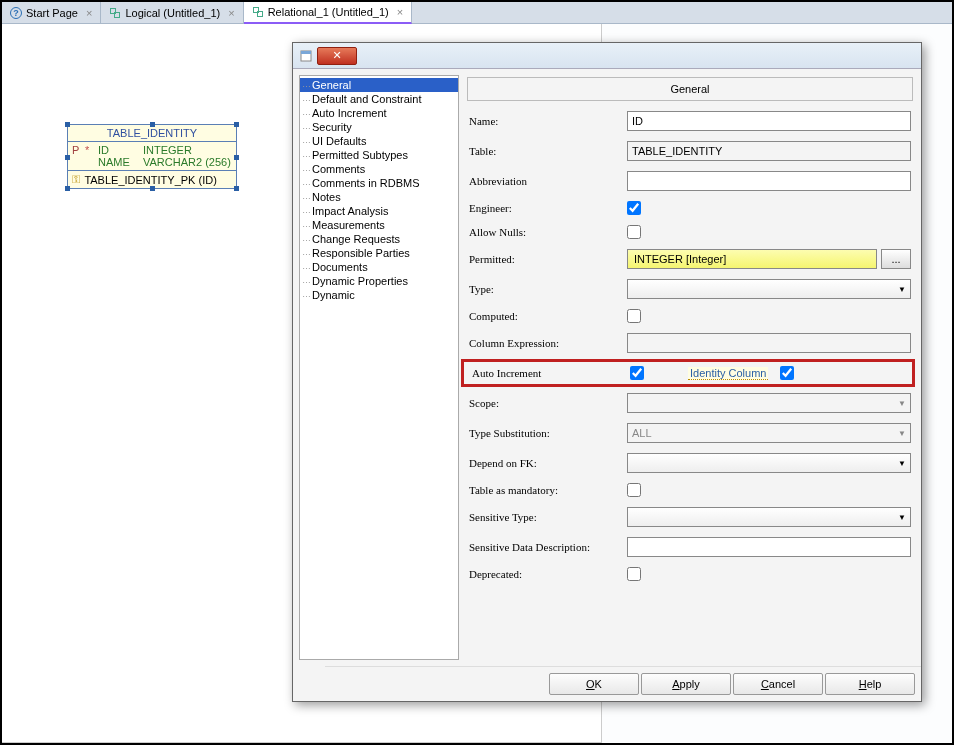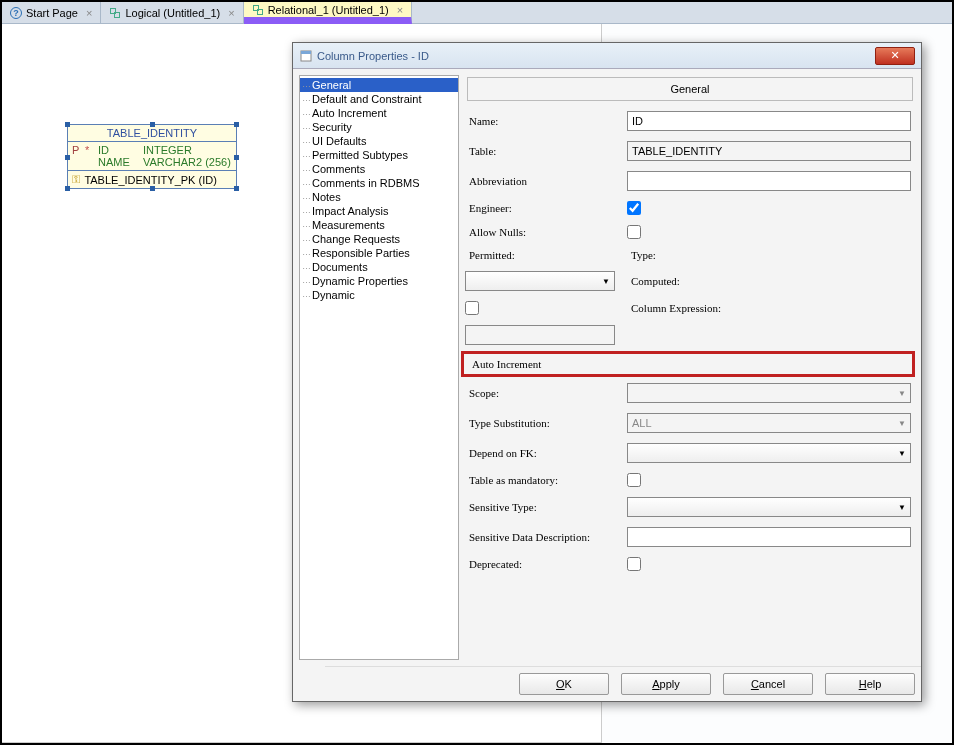--- a/index.html
+++ b/index.html
@@ -1,19 +1,19 @@
 <!DOCTYPE html>
 <html><head>
 <meta charset="utf-8">
 <style>
 * { box-sizing: border-box; margin: 0; padding: 0; font-family: "Segoe UI", Tahoma, sans-serif; font-size: 11px; }
 body { background: #e2eaf2; width: 954px; height: 745px; overflow: hidden; position: relative; border: 2px solid #000; }
 .tabs { display: flex; background: #d6dee8; height: 22px; border-bottom: 1px solid #a9b8c9; }
 .tab { display: flex; align-items: center; padding: 0 8px; border-right: 1px solid #a9b8c9; background: #d6dee8; gap: 4px; cursor: pointer; }
-.tab.active { background: #fef9c3; border-bottom: 7px solid #8b5cf6; margin-bottom: -1px; }
+.tab.active { background: #ffffff; border-bottom: 2px solid #8b5cf6; margin-bottom: -1px; }
 .tab-close { color: #888; margin-left: 4px; }
 .icon-q { width: 12px; height: 12px; border: 1.5px solid #2a6fb5; border-radius: 50%; color: #2a6fb5; display:inline-flex;align-items:center;justify-content:center;font-size:9px;font-weight:bold; }
 .icon-diag { width: 12px; height: 12px; display: inline-block; position: relative; }
 .icon-diag::before { content:''; position:absolute; width:4px; height:4px; border:1px solid #4a8; top:1px; left:1px; }
 .icon-diag::after { content:''; position:absolute; width:4px; height:4px; border:1px solid #4a8; bottom:1px; right:1px; }
 .canvas { position: absolute; top: 22px; left: 0; right: 0; bottom: 0; background: #fcfdfe; }
 .canvas-inner { position: absolute; top: 0; left: 0; width: 600px; bottom: 0; background: #fff; border-right: 1px solid #ccc; border-bottom: 1px solid #ccc; }
 
 
 .entity { position: absolute; left: 65px; top: 100px; width: 170px; border: 1px solid #5a7fb5; }
@@ -48,21 +48,21 @@
 .cb { width: 14px; height: 14px; }
 .combo { border: 1px solid #888; height: 20px; width: 100%; background: linear-gradient(#fff,#eee); display:flex; align-items:center; justify-content:space-between; padding: 0 4px; }
 .combo.disabled { background: #f4f4f4; color: #888; }
 .combo-arrow { font-size: 8px; }
 .datatype-row { display:flex; gap:4px; }
 .datatype { flex:1; background: linear-gradient(#fdfdb0,#f5f570); border:1px solid #888; height:20px; display:flex;align-items:center; padding:0 6px; }
 .ellipsis-btn { width: 30px; height:20px; background: linear-gradient(#fff,#ddd); border:1px solid #888; display:flex;align-items:center;justify-content:center;cursor:pointer; }
 .highlight-row { grid-column: 1 / span 2; border: 3px solid #c02020; padding: 4px; margin: -4px; display: grid; grid-template-columns: 150px 1fr; align-items: center; gap: 10px 12px; }
 .highlight-inner { display: flex; align-items: center; gap: 12px; }
 .identity-lbl { color: #2a5fa5; text-decoration: none; border-bottom: 1px dotted #b88c00; background: #fffde2; padding: 0 2px; }
-.dlg-buttons { display:flex; justify-content:flex-end; gap: 12px; padding: 6px; border-top: 1px solid #ddd; margin-left: 32px; }
+.dlg-buttons { display:flex; justify-content:flex-end; gap: 2px; padding: 6px; border-top: 1px solid #ddd; margin-left: 32px; }
 .dlg-btn { width: 90px; height: 22px; background: linear-gradient(#fdfdfd,#e8e8e8); border: 1px solid #999; border-radius: 2px; cursor:pointer; }
 .dlg-btn u { text-decoration: underline; }
 </style>
 </head>
 <body>
 
 <div class="tabs">
   <div class="tab">
     <span class="icon-q">?</span>
     <span>Start Page</span>
@@ -116,21 +116,20 @@
 </div>
 
 <div class="dialog">
   <div class="dlg-title">
     <span class="dlg-title-icon">
       <svg viewBox="0 0 14 14">
           <rect x="2" y="2" width="10" height="10" fill="#fff" stroke="#888"></rect>
           <rect x="2" y="2" width="10" height="3" fill="#7aa7d8"></rect>
         </svg>
     </span>
-    <span class="dlg-title-text">Column Properties - ID</span>
     <div class="dlg-closebtn">✕</div>
   </div>
   <div class="dlg-body">
     <div class="tree-pane" id="tree-pane">
         <div class="tree-item selected">General</div>
         <div class="tree-item">Default and Constraint</div>
         <div class="tree-item">Auto Increment</div>
         <div class="tree-item">Security</div>
         <div class="tree-item">UI Defaults</div>
         <div class="tree-item">Permitted Subtypes</div>
@@ -157,35 +156,47 @@
         <div class="form-label">Abbreviation</div>
         <input class="text-input" value="" style="">
 
         <div class="form-label">Engineer:</div>
         <input type="checkbox" class="cb" checked="" style="">
 
         <div class="form-label">Allow Nulls:</div>
         <input type="checkbox" class="cb" style="">
 
         <div class="form-label">Permitted:</div>
+        <div class="datatype-row">
+          <div class="datatype">
+              <span>INTEGER [Integer]</span>
+            </div>
+          <div class="ellipsis-btn">...</div>
+        </div>
 
         <div class="form-label">Type:</div>
         <div class="combo">
             <span></span>
             <span class="combo-arrow">▼</span>
           </div>
 
         <div class="form-label">Computed:</div>
         <input type="checkbox" class="cb" style="">
 
         <div class="form-label">Column Expression:</div>
         <input class="text-input readonly" readonly="" value="" style="">
 
         <div class="highlight-row">
           <div class="form-label">Auto Increment</div>
+          <div class="highlight-inner">
+            <input type="checkbox" class="cb" checked="" style="">
+            <span style="width:20px"></span>
+            <span class="identity-lbl">Identity Column</span>
+            <input type="checkbox" class="cb" checked="" style="">
+          </div>
         </div>
 
         <div class="form-label">Scope:</div>
         <div class="combo disabled">
             <span></span>
             <span class="combo-arrow">▼</span>
           </div>
 
         <div class="form-label">Type Substitution:</div>
         <div class="combo disabled">

